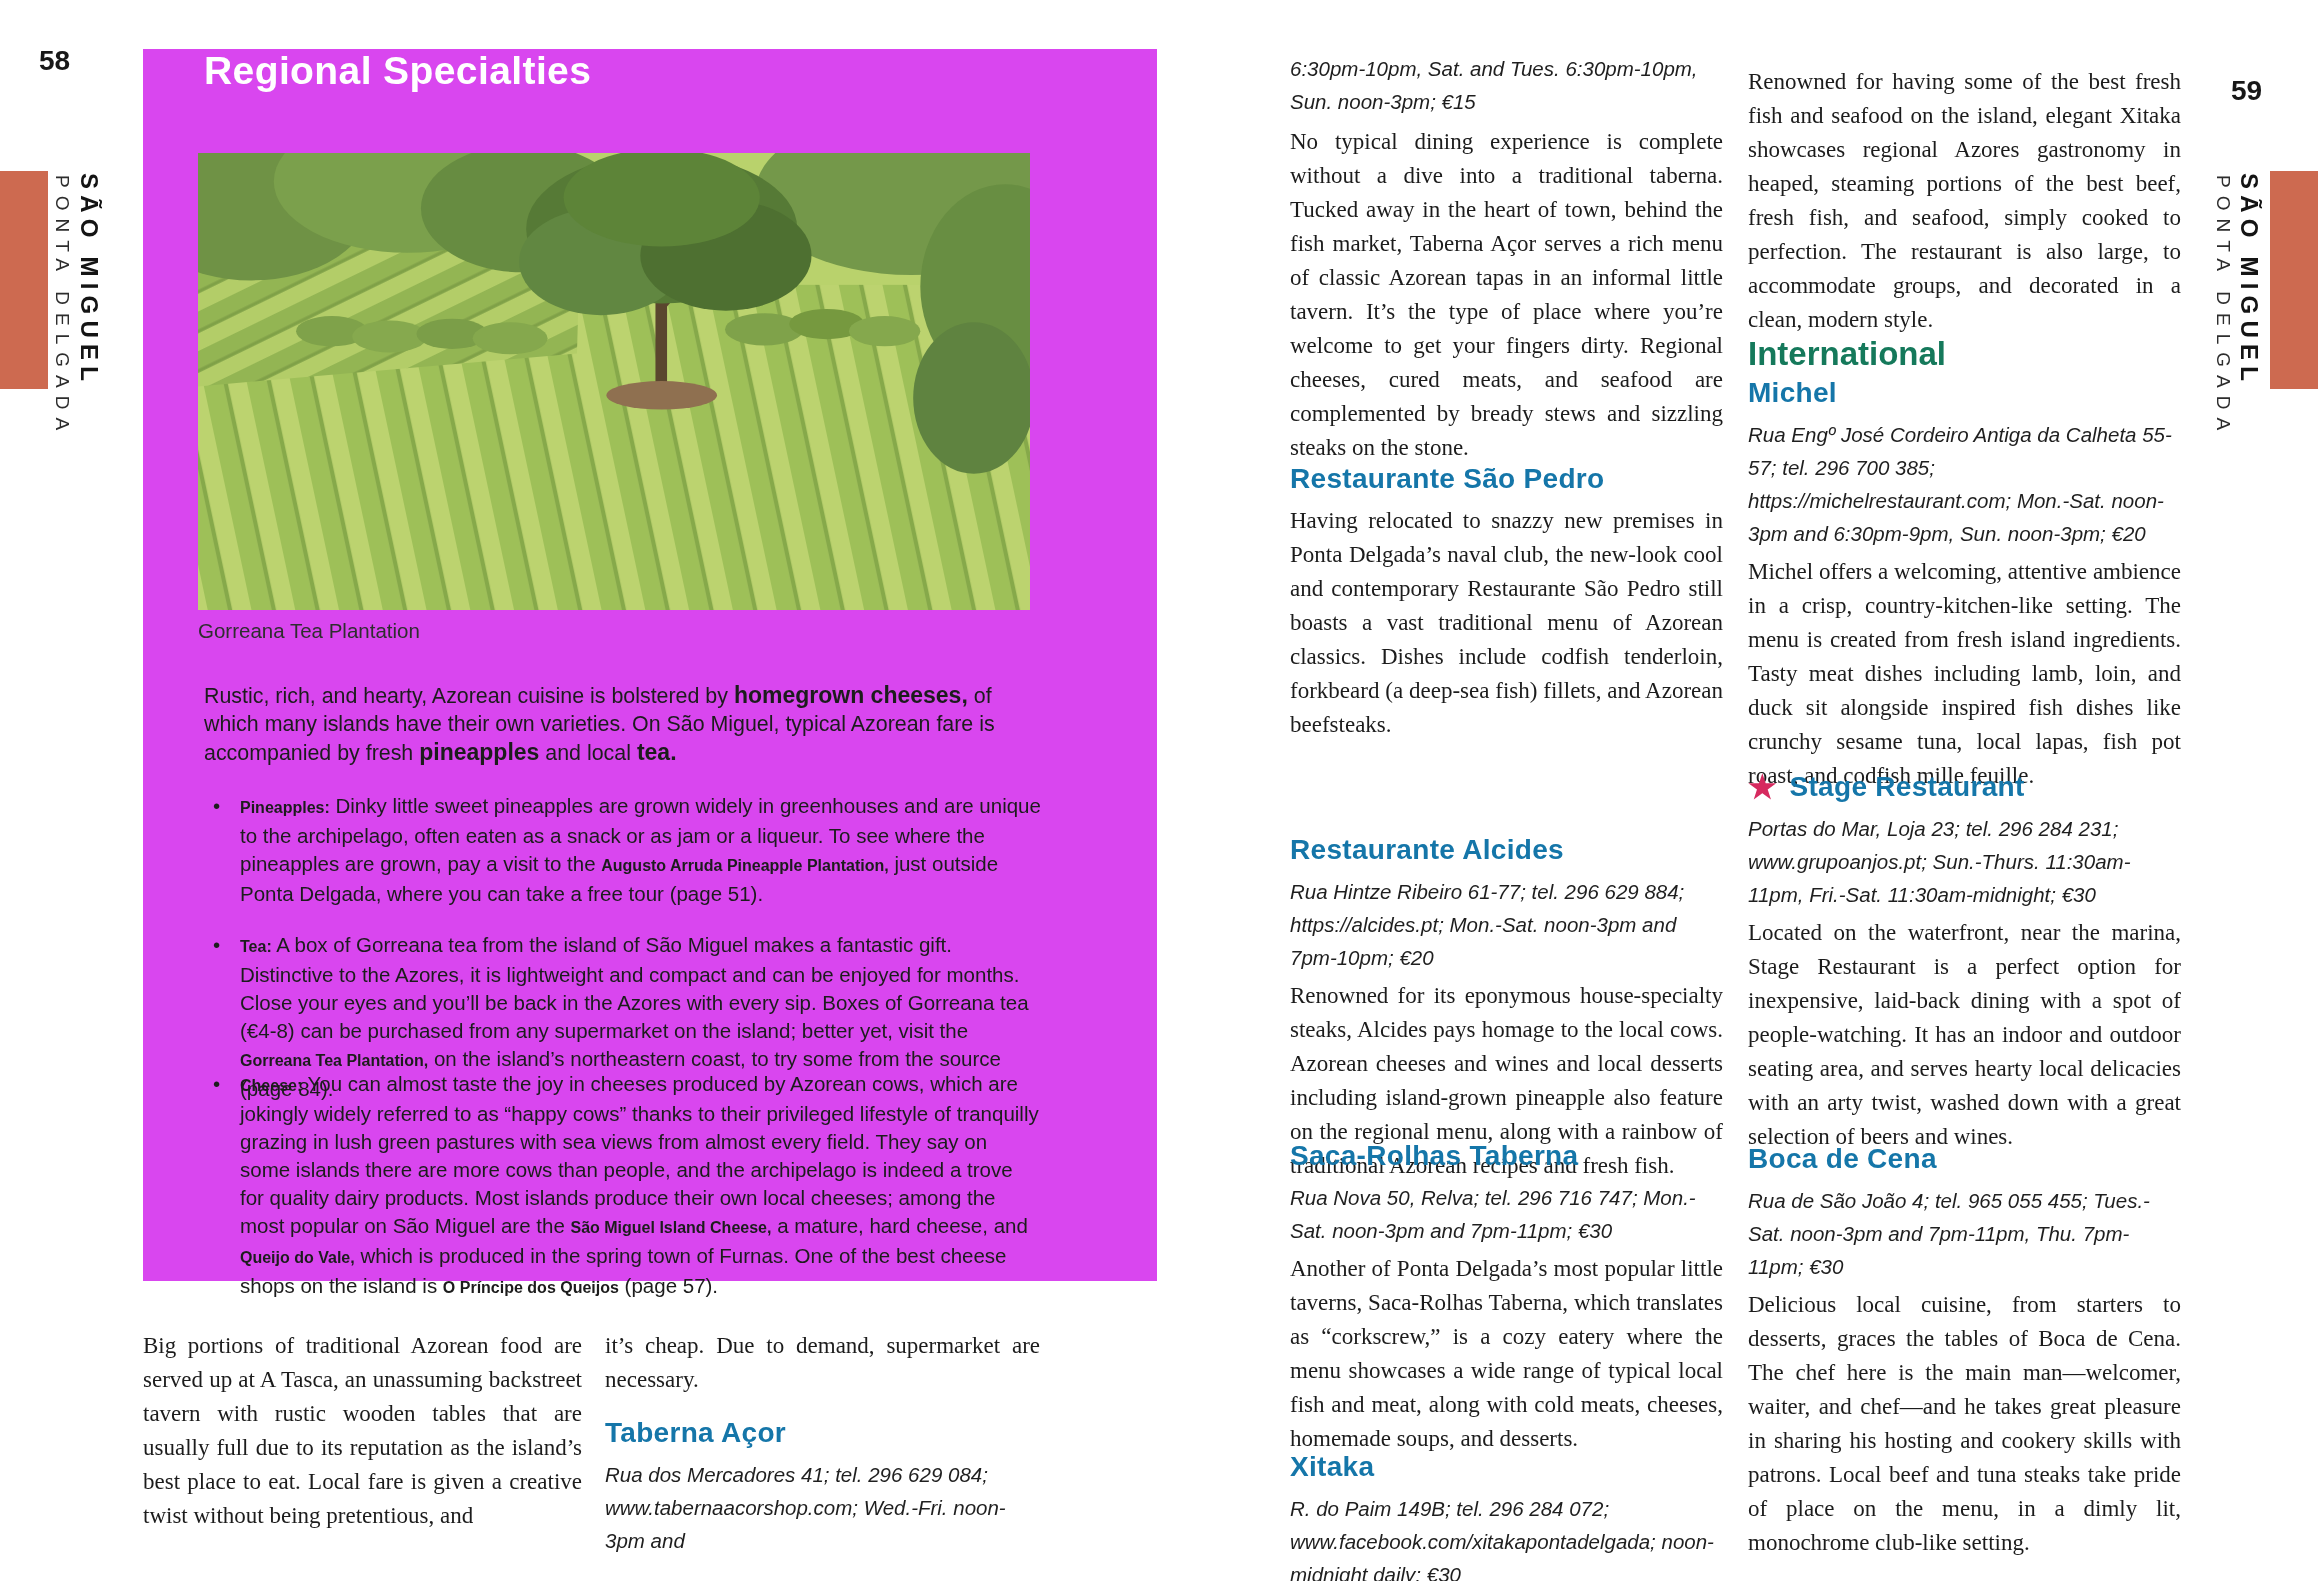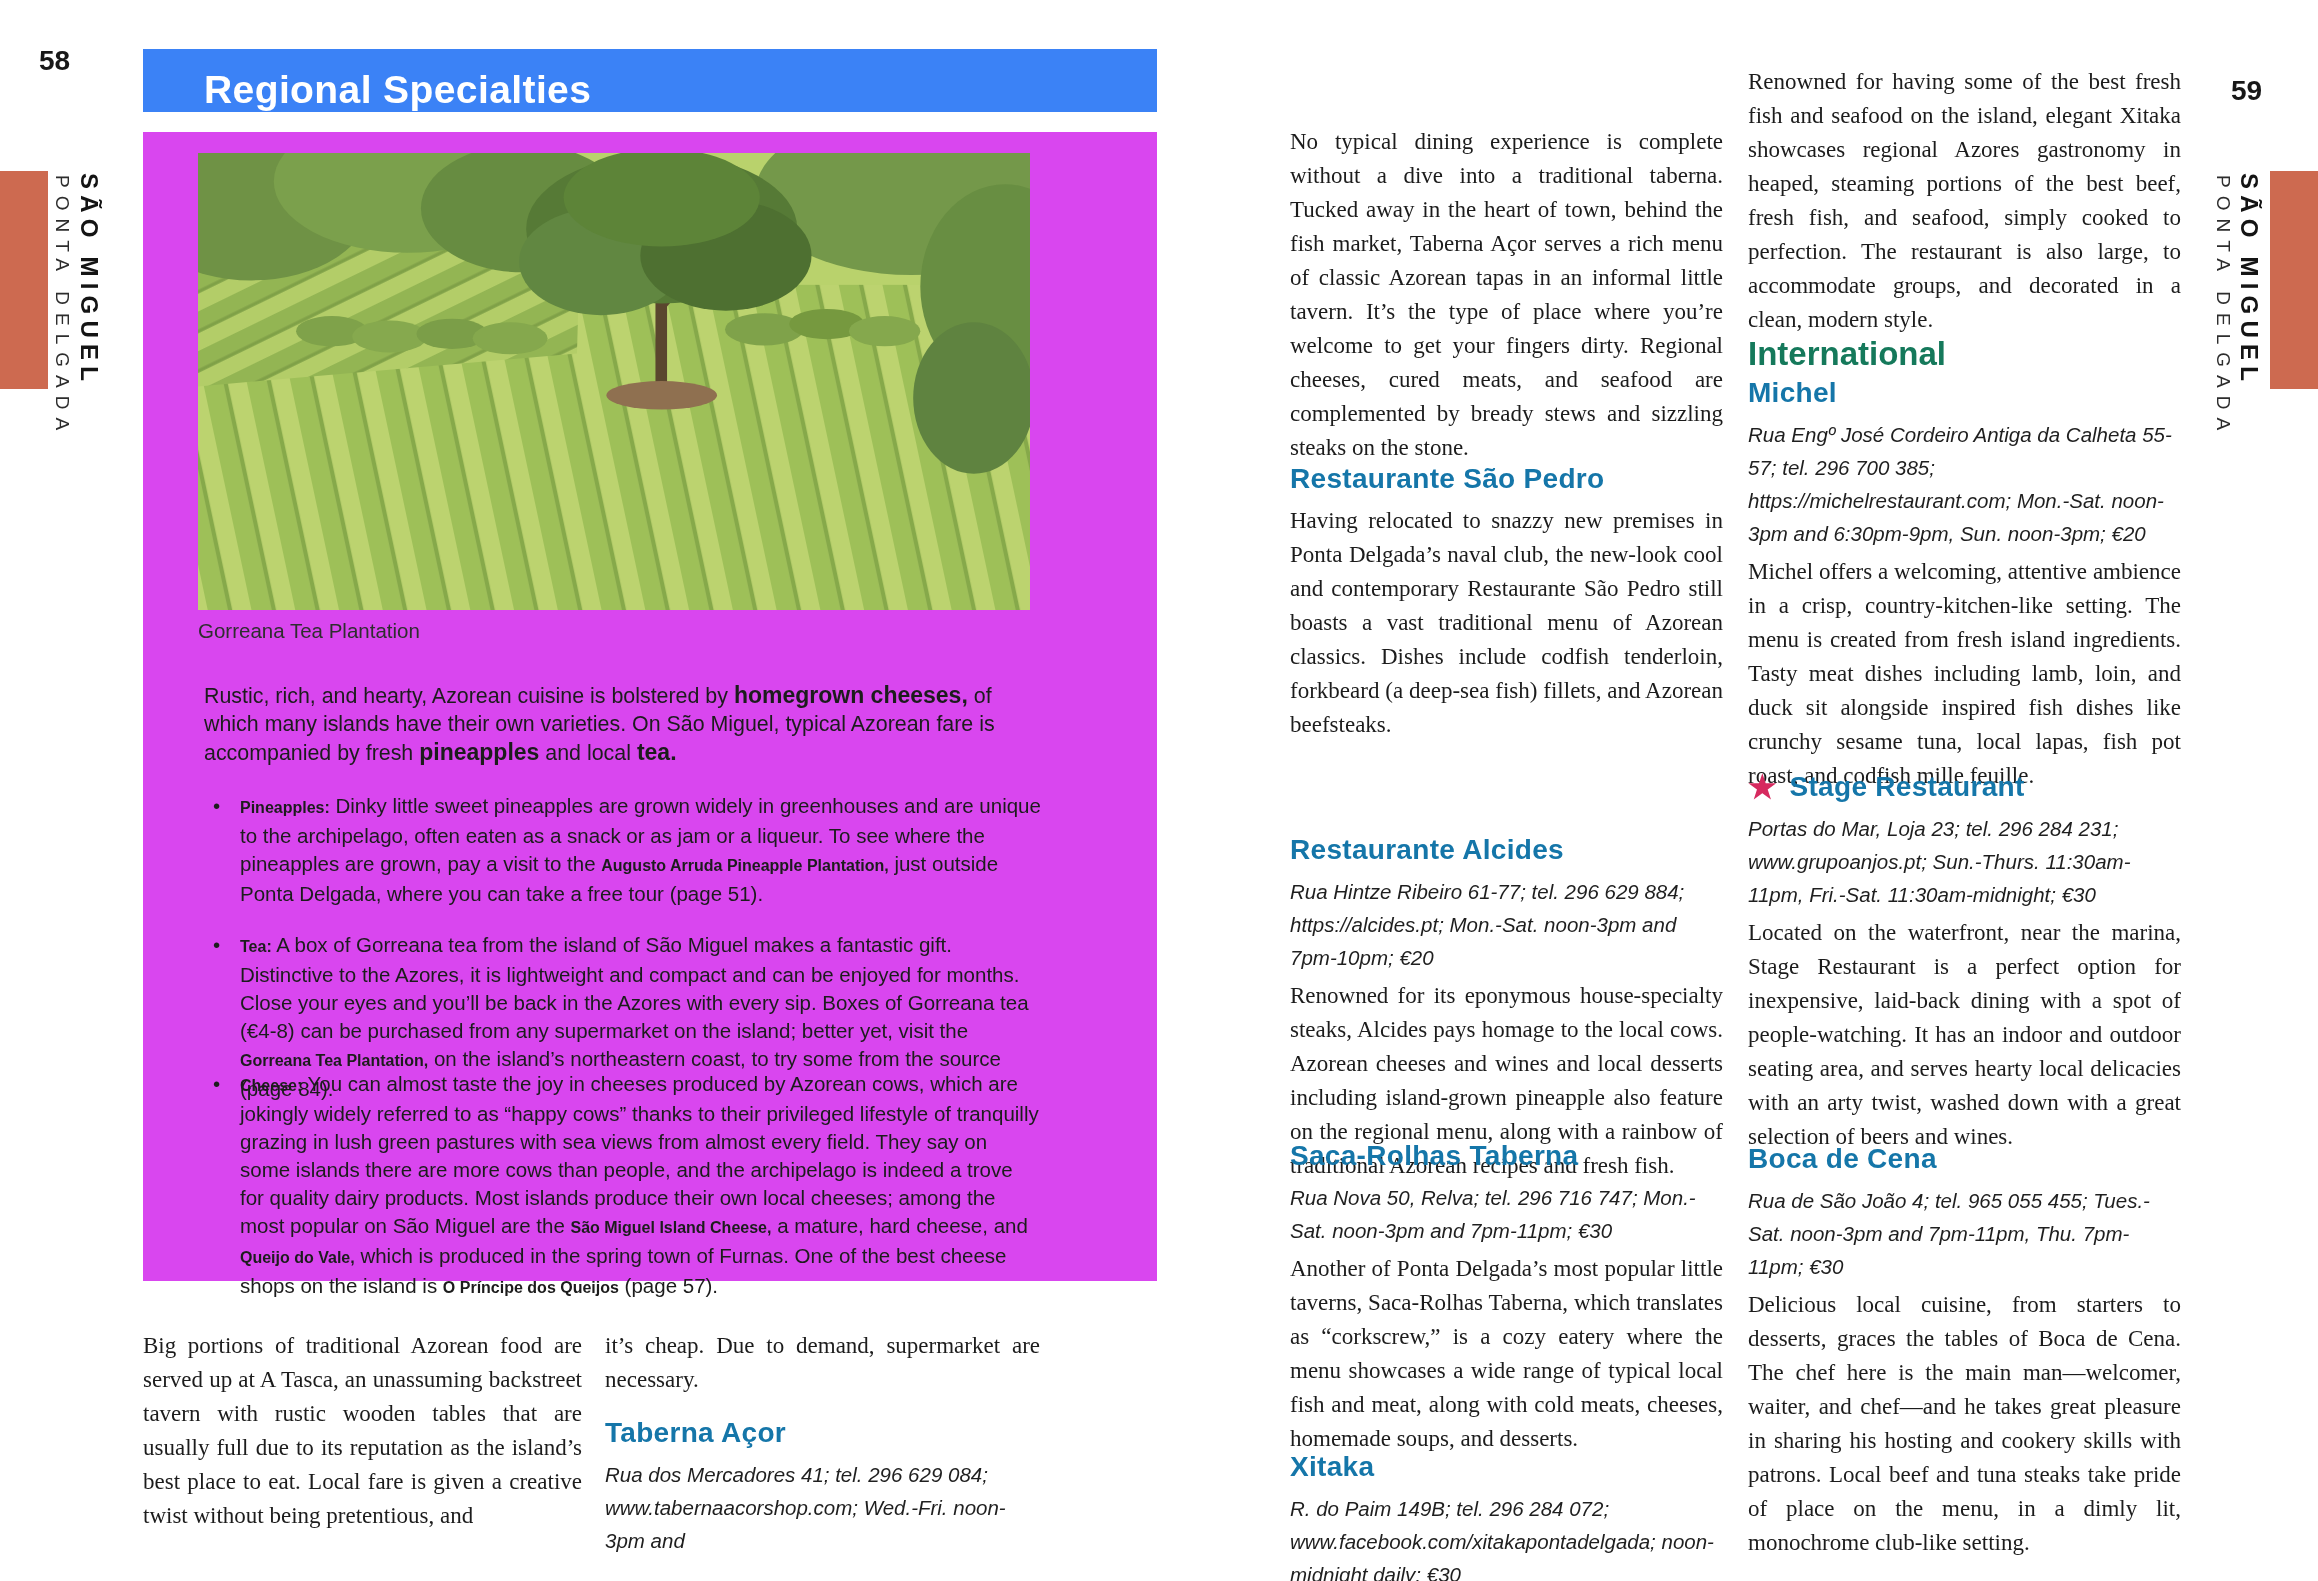--- a/index.html
+++ b/index.html
@@ -12,21 +12,21 @@
   
   .pageno{font-weight:700;font-size:28px;color:#181818;font-family:"Liberation Sans",sans-serif;}
 
   
   .vtab{background:#cd6a50;width:48px;height:218px;}
   .vtext{writing-mode:vertical-rl;white-space:nowrap;}
   .v-light{font-size:19px;letter-spacing:8px;color:#2d2d2d;}
   .v-bold{font-size:24px;font-weight:700;letter-spacing:6.2px;color:#141414;}
 
   
-  .banner{left:143px;top:49px;width:1014px;height:63px;background:#3b82f6;display:flex;align-items:flex-end;}
+  .banner{left:143px;top:49px;width:1014px;height:83px;background:#d946ef;display:flex;align-items:flex-start;}
   .banner-title{color:#ffffff;font-weight:700;font-size:39px;padding-left:61px;letter-spacing:0.4px;}
   .box{left:143px;top:132px;width:1014px;height:1149px;background:#d946ef;}
   .photo{left:55px;top:21.4px;width:832px;height:457px;overflow:hidden;}
   .caption{left:55px;top:487px;font-size:20.5px;color:#2e2e2e;}
   .intro{left:61px;top:549px;width:831px;font-size:21.4px;line-height:28px;color:#1c1c1c;}
   .ib{font-weight:700;font-size:23px;}
   .bullet{left:70px;width:829px;display:flex;font-size:20.5px;line-height:28px;color:#1c1c1c;}
   .dot{width:27px;flex:0 0 27px;}
   .btext{flex:1;}
   .blead,.bb{font-weight:700;font-size:16px;}
@@ -130,20 +130,21 @@
 
 <div class="abs" style="left:605px;top:1329px;width:435px;">
   <p class="serif-para">it’s cheap. Due to demand, supermarket are necessary.</p>
   <div style="position:absolute;top:89px;left:0;width:435px;">
     <h3 class="listing-h">Taberna Açor</h3>
     <p class="details">Rua dos Mercadores 41; tel. 296 629 084; www.tabernaacorshop.com; Wed.-Fri. noon-3pm and</p>
   </div>
 </div>
 
 <div class="abs colwrap" style="left:1290px;top:52px;height:1529px;">
+  <p class="details" style="position:absolute;top:0;left:0;width:433px;">6:30pm-10pm, Sat. and Tues. 6:30pm-10pm, Sun. noon-3pm; €15</p>
   <p class="serif-para" style="position:absolute;top:73px;left:0;width:433px;">No typical dining experience is complete without a dive into a traditional taberna. Tucked away in the heart of town, behind the fish market, Taberna Açor serves a rich menu of classic Azorean tapas in an informal little tavern. It’s the type of place where you’re welcome to get your fingers dirty. Regional cheeses, cured meats, and seafood are complemented by bready stews and sizzling steaks on the stone.</p>
 
   <div style="position:absolute;top:412px;left:0;width:433px;">
     <h3 class="listing-h">Restaurante São Pedro</h3>
     <p class="serif-para">Having relocated to snazzy new premises in Ponta Delgada’s naval club, the new-look cool and contemporary Restaurante São Pedro still boasts a vast traditional menu of Azorean classics. Dishes include codfish tenderloin, forkbeard (a deep-sea fish) fillets, and Azorean beefsteaks.</p>
   </div>
 
   <div style="position:absolute;top:783px;left:0;width:433px;">
     <h3 class="listing-h">Restaurante Alcides</h3>
     <p class="details">Rua Hintze Ribeiro 61-77; tel. 296 629 884; https://alcides.pt; Mon.-Sat. noon-3pm and 7pm-10pm; €20</p>

